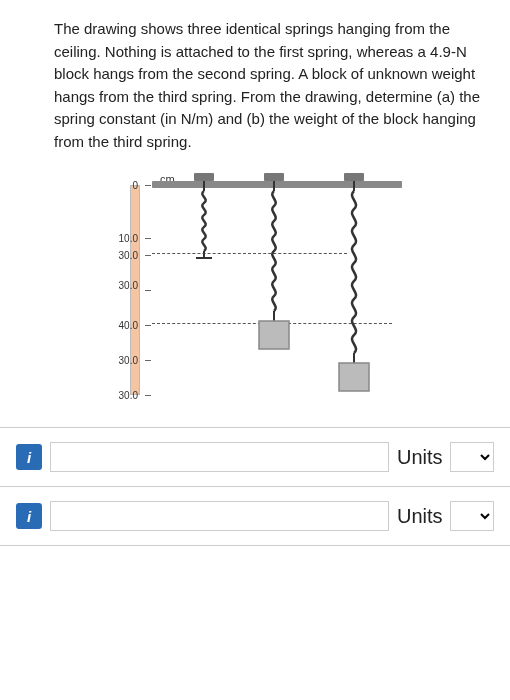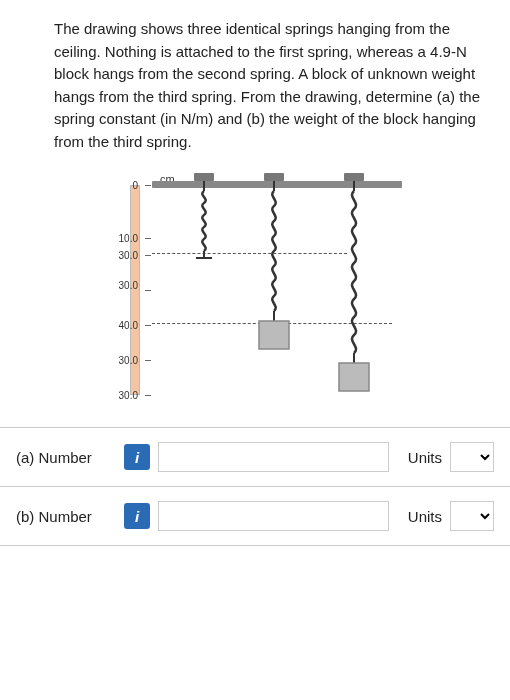--- a/index.html
+++ b/index.html
@@ -67,23 +67,22 @@
     .number-input {
       flex: 1;
       height: 30px;
       border: 1px solid #ccc;
       padding: 0 6px;
       font-size: 14px;
       outline: none;
     }
 
     .units-label {
-      font-size: 15px;
+      font-size: 20px;
       width: 45px;
-      text-align: right;
       flex-shrink: 0;
     }
 
     .units-select {
       width: 44px;
       height: 30px;
       border: 1px solid #ccc;
       background: #fff;
       font-size: 13px;
       cursor: pointer;
@@ -258,33 +257,31 @@
       <rect x="187" y="190" width="30" height="28" fill="#bbb" stroke="#888" stroke-width="1.5"></rect>
 
     </svg>
 
   </div>
 </div>
 
 <div class="answer-section">
 
   <div class="answer-row">
-    <span class="answer-label">(a) Number</span>
     <button class="info-btn">
       <span>i</span>
     </button>
     <input class="number-input" type="text" placeholder="" style="">
     <span class="units-label">Units</span>
     <select class="units-select">
       <option></option>
     </select>
   </div>
 
   <div class="answer-row">
-    <span class="answer-label">(b) Number</span>
     <button class="info-btn">
       <span>i</span>
     </button>
     <input class="number-input" type="text" placeholder="" style="">
     <span class="units-label">Units</span>
     <select class="units-select">
       <option></option>
     </select>
   </div>
 

